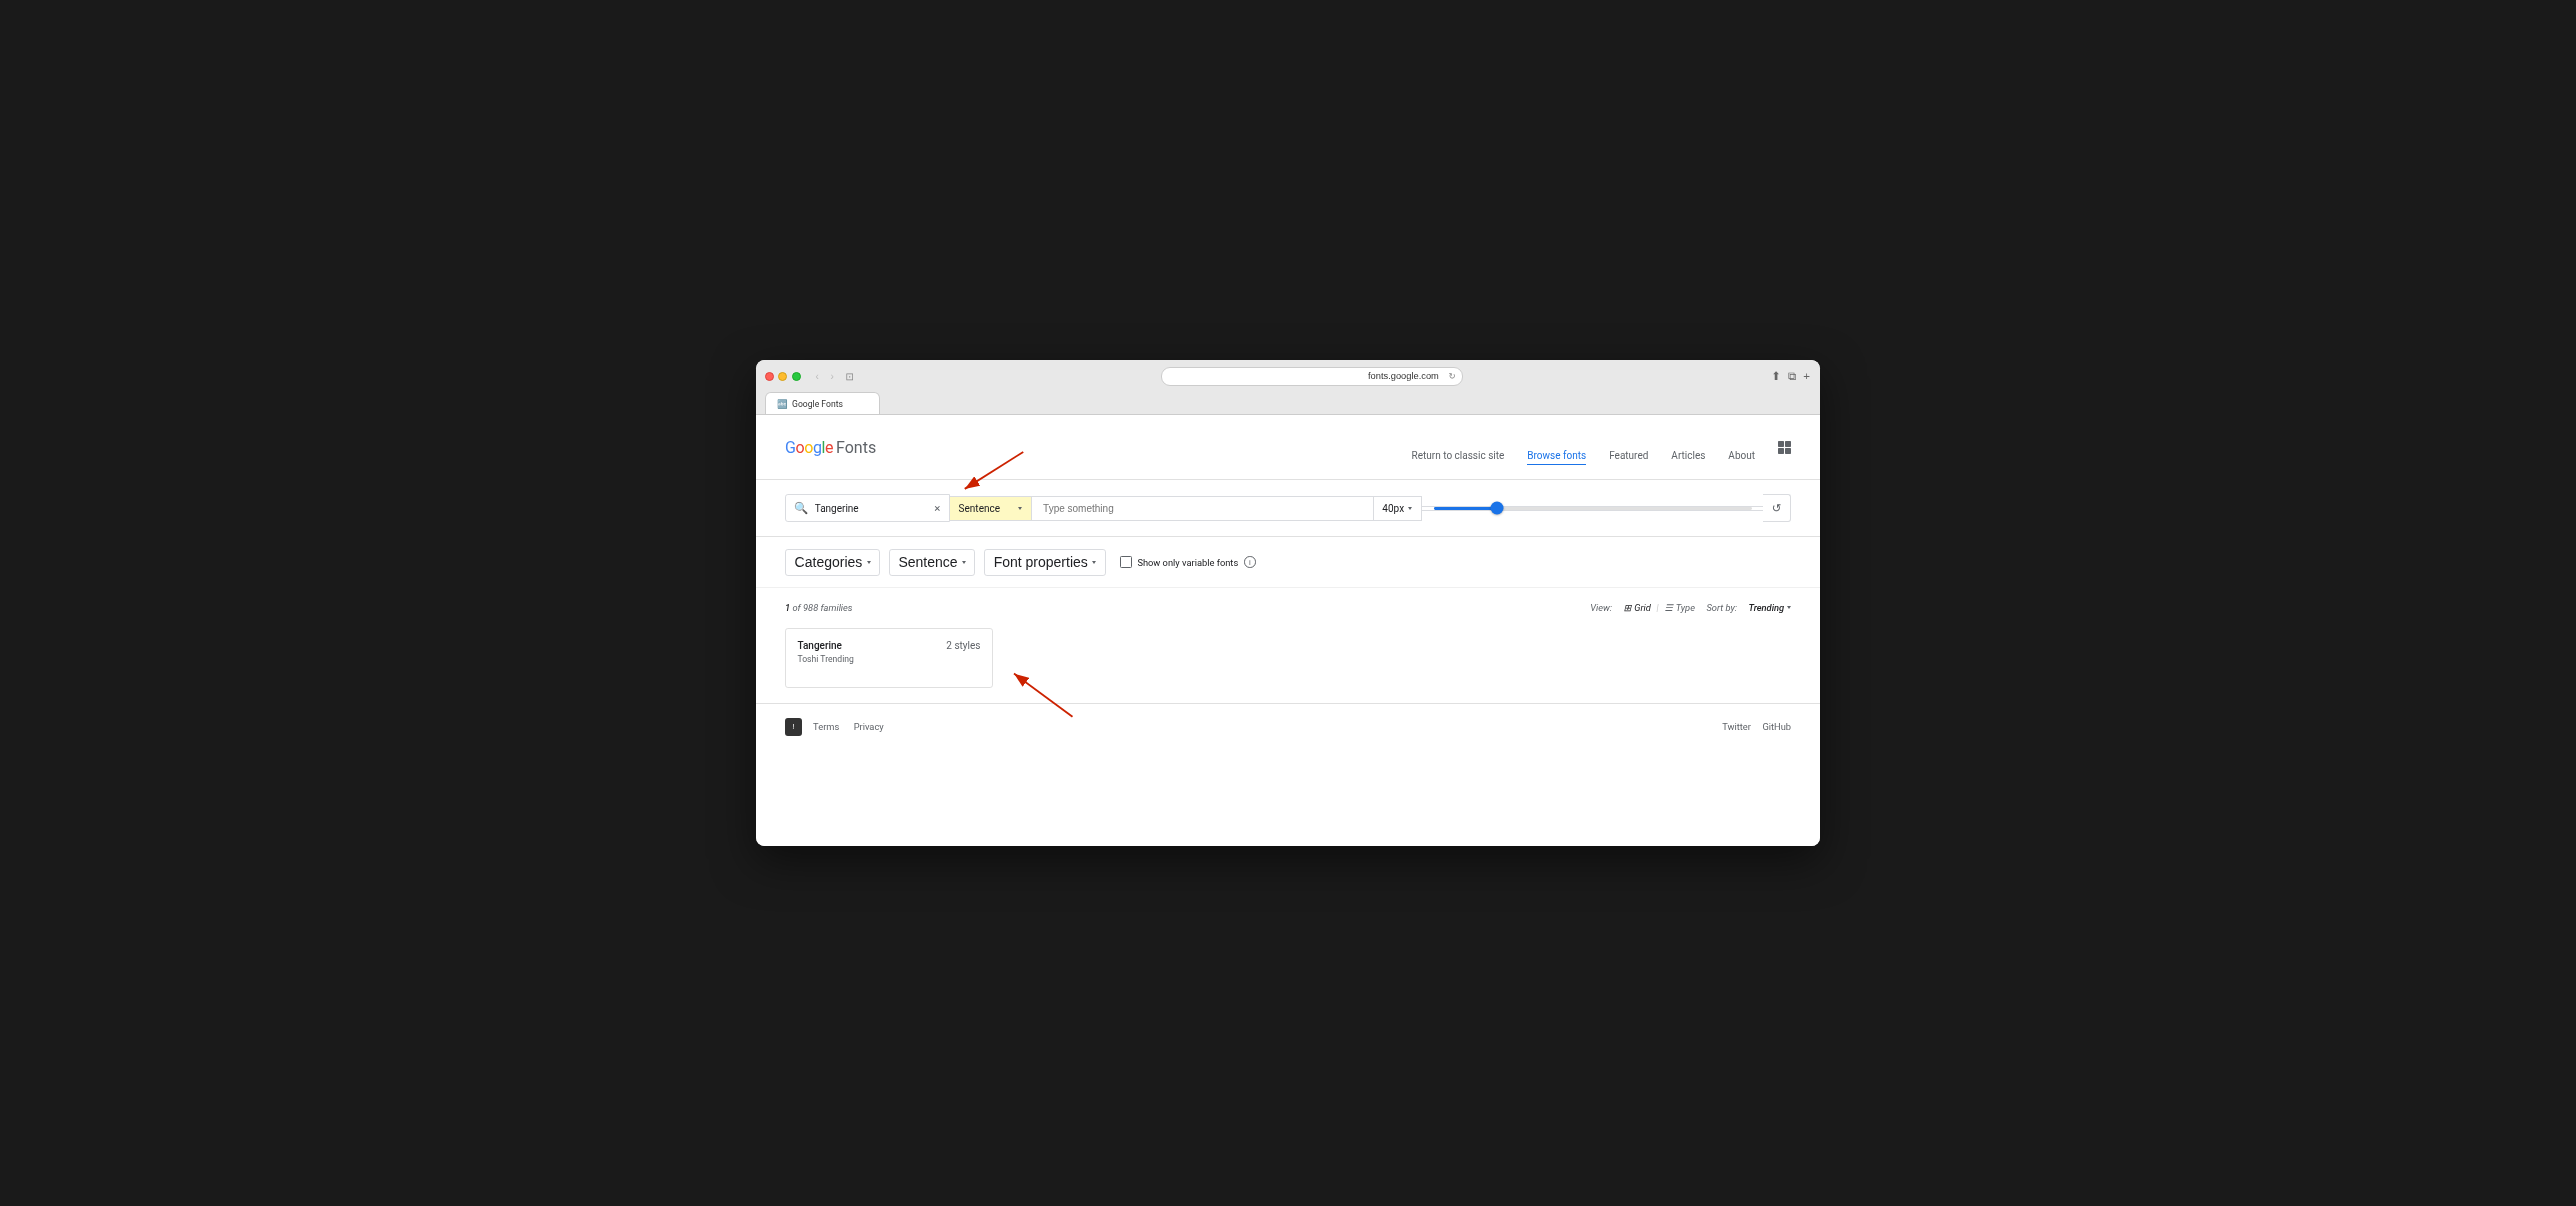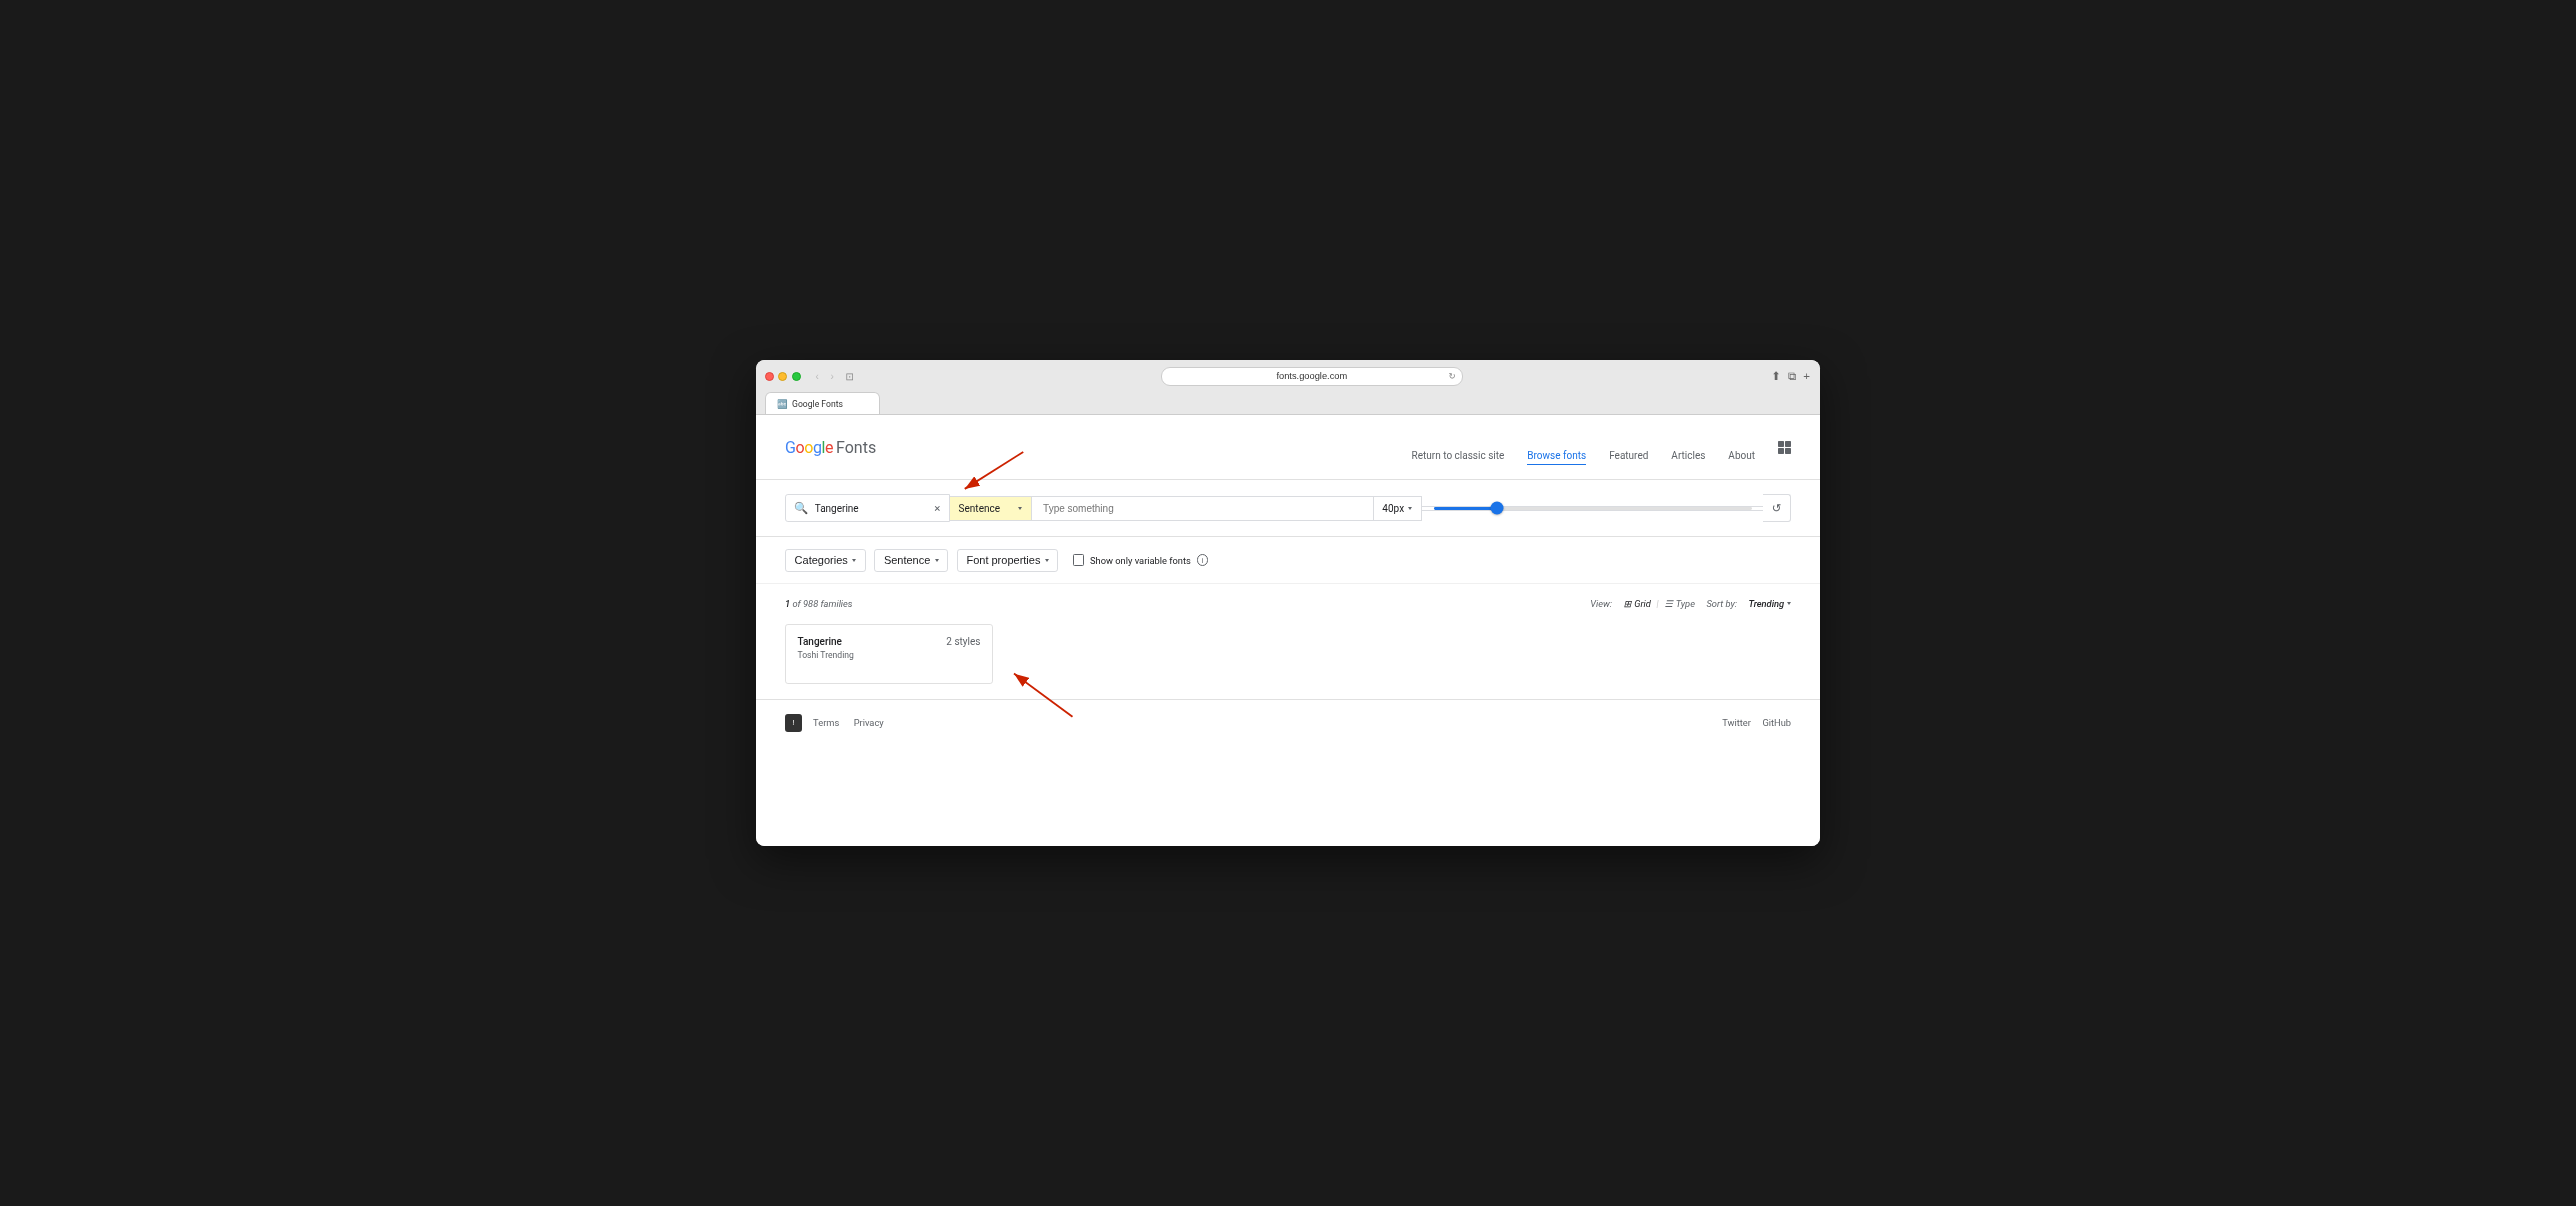--- a/index.html
+++ b/index.html
@@ -75,21 +75,21 @@
     }
 
     .address-bar {
       background: white;
       border: 0.7px solid #ccc;
       border-radius: 9px;
       padding: 3.6px 23px;
       width: 302px;
       font-size: 9.3px;
       color: #333;
-      text-align: center;
+      text-align: right;
       position: relative;
     }
 
     .address-bar-wrapper {
       position: relative;
       width: 302px;
     }
 
     .lock-icon {
       position: absolute;
@@ -351,21 +351,21 @@
       border-bottom: 0.7px solid #f0f0f0;
     }
 
     .filter-btn {
       display: flex;
       align-items: center;
       gap: 4.3px;
       border: 0.7px solid #dadce0;
       border-radius: 2.9px;
       padding: 4.3px 8.6px;
-      font-size: 11px;
+      font-size: 14px;
       color: #202124;
       cursor: pointer;
       background: white;
     }
 
     .checkbox-variable {
       display: flex;
       align-items: center;
       gap: 5.8px;
       margin-left: 5.8px;

